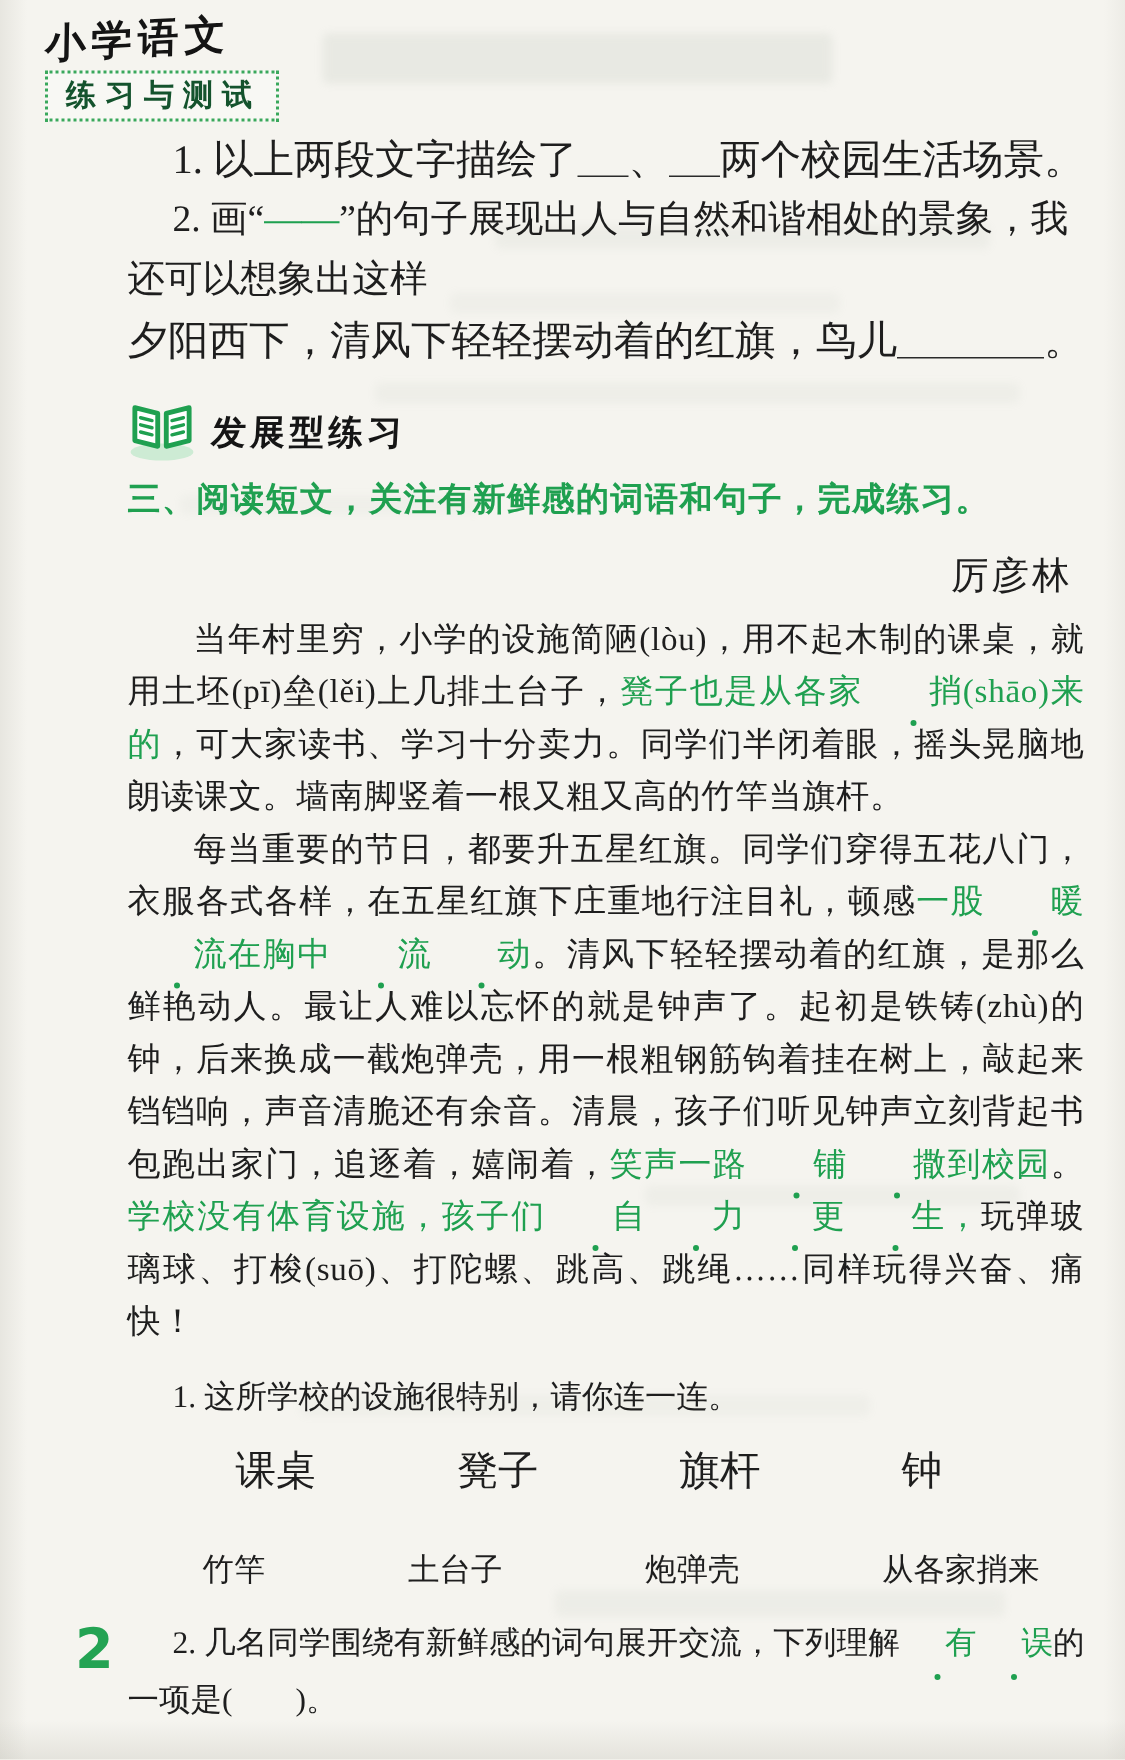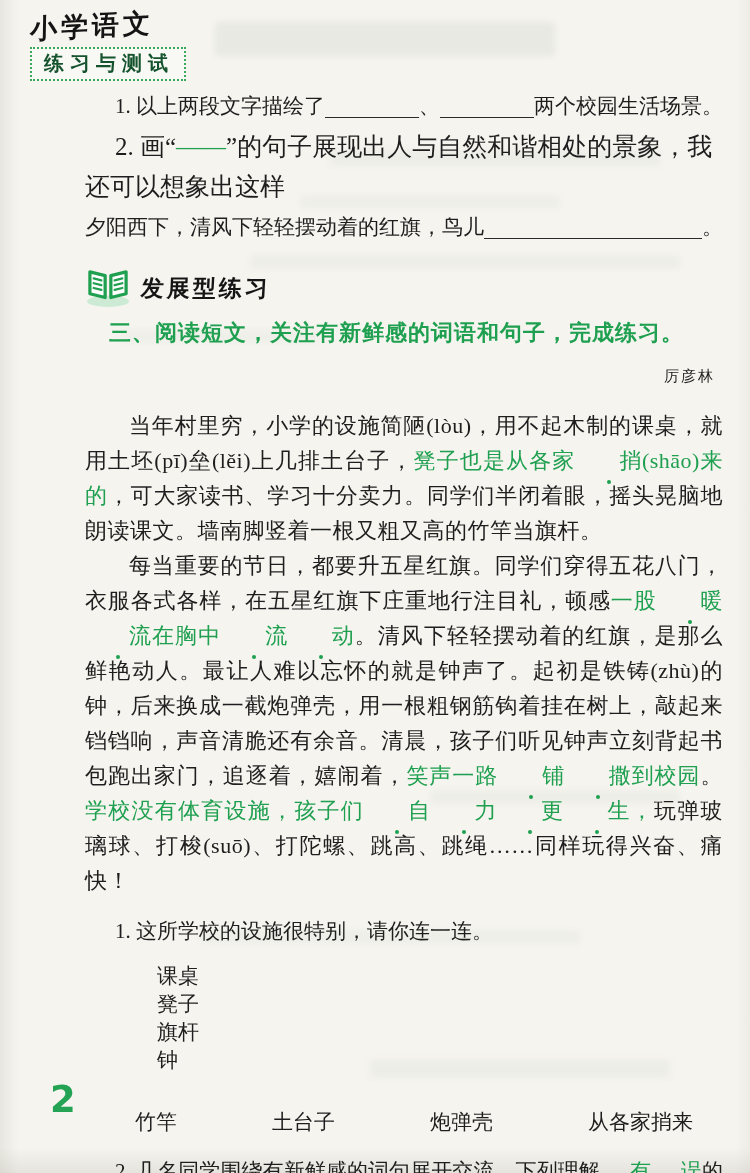--- a/index.html
+++ b/index.html
@@ -20,43 +20,43 @@
   #brand{position:absolute;left:30px;top:8px;}
   #brand-title{font-family:"DejaVu Sans",sans-serif;font-weight:900;font-size:27px;
     letter-spacing:4px;transform:rotate(-3deg) skewX(-4deg);display:inline-block;color:#141414;}
   #brand-sub{margin-top:3px;display:inline-block;border:2px dotted #3aa85c;color:#14532d;
     font-family:"DejaVu Sans",sans-serif;font-weight:bold;font-size:20px;letter-spacing:6px;
     padding:1px 10px 2px 12px;background:rgba(255,255,255,.35);}
   
   #col{position:absolute;left:85px;top:86px;width:638px;}
   .line{font-size:25px;line-height:40px;}
   .blank{display:inline-block;border-bottom:1.6px solid #2a2a2a;height:24px;vertical-align:-4px;}
-  .flexline{display:flex;align-items:baseline;font-size:21px;line-height:41px;}
+  .flexline{display:flex;align-items:baseline;font-size:27px;line-height:41px;}
   .flexline .blank{flex:1;align-self:flex-end;margin-bottom:9px;}
   .g{color:#1fa050;}
   .dotchar{position:relative;display:inline-block;}
   .dotchar::after{content:"";position:absolute;left:50%;transform:translateX(-50%);
     bottom:-6px;width:4px;height:4px;border-radius:50%;background:currentColor;}
   
   #dev-header{margin-top:20px;display:flex;align-items:center;gap:10px;}
   #dev-header .ttl{font-family:"DejaVu Sans",sans-serif;font-weight:900;font-size:23px;
     letter-spacing:3px;color:#151515;transform:skewX(-3deg);}
   #task-line{margin-top:10px;font-family:"DejaVu Sans",sans-serif;font-weight:bold;
-    font-size:22px;color:#1fa050;letter-spacing:1px;margin-left:24px;}
+    font-size:22px;color:#1fa050;letter-spacing:1px;}
   
   #passage-titlerow{position:relative;margin-top:14px;height:38px;}
   #passage-title{text-align:center;font-size:24px;letter-spacing:2px;font-weight:500;}
-  #passage-author{position:absolute;right:8px;top:5px;font-size:15px;letter-spacing:2px;}
+  #passage-author{position:absolute;right:8px;top:5px;font-size:25px;letter-spacing:2px;}
   .para{font-size:22px;line-height:35px;text-align:justify;text-indent:2em;
     letter-spacing:.5px;margin:0;}
   #para1{margin-top:8px;}
   
   .subq{font-size:21px;line-height:38px;text-align:justify;text-indent:30px;margin:0;}
   #connect-row1{display:flex;justify-content:space-between;padding:0 95px 0 72px;
-    margin-top:12px;font-size:21px;flex-direction:column;}
+    margin-top:12px;font-size:27px;}
   #connect-row2{display:flex;justify-content:space-between;padding:0 30px 0 50px;
     margin-top:34px;font-size:21px;gap:36px;}
   #q2stem{margin-top:16px;}
   #page-num{position:absolute;left:50px;top:1078px;color:#23a353;
     font-family:"DejaVu Sans",sans-serif;font-weight:900;font-size:37px;}
   .icon-book{width:46px;height:40px;flex:0 0 auto;}
 </style>
 </head>
 <body>
 

